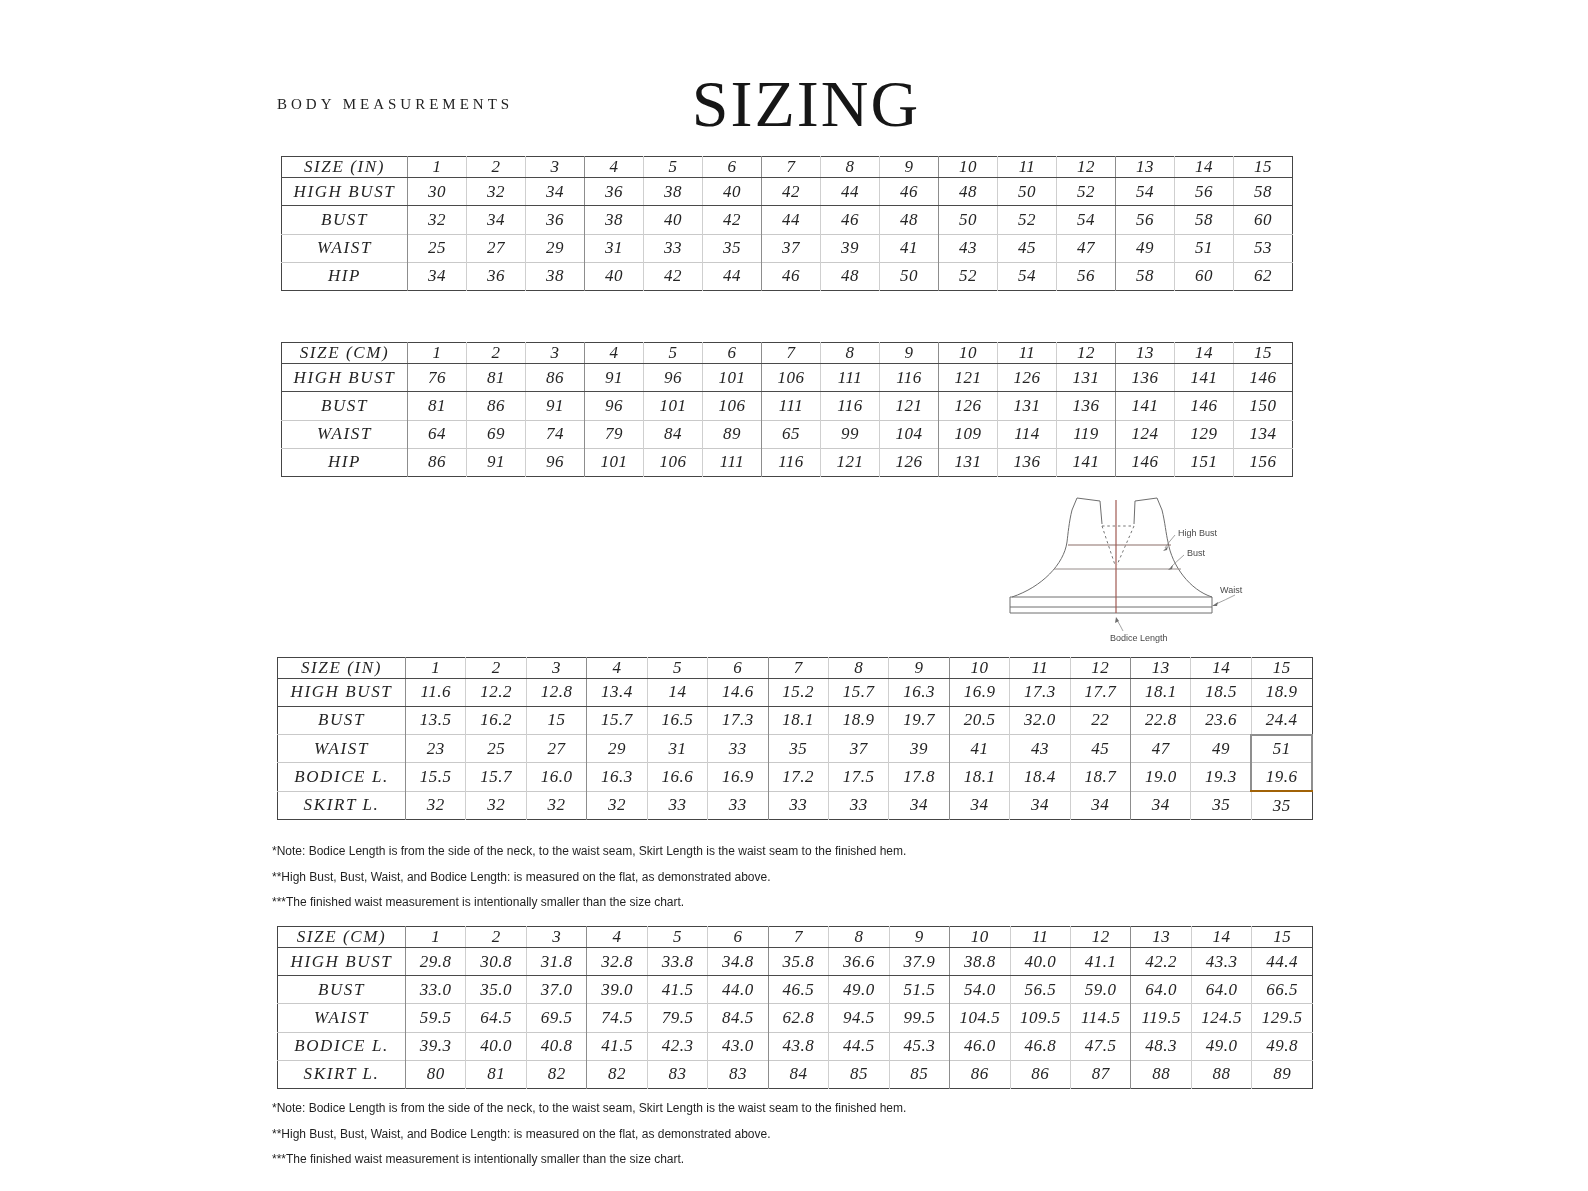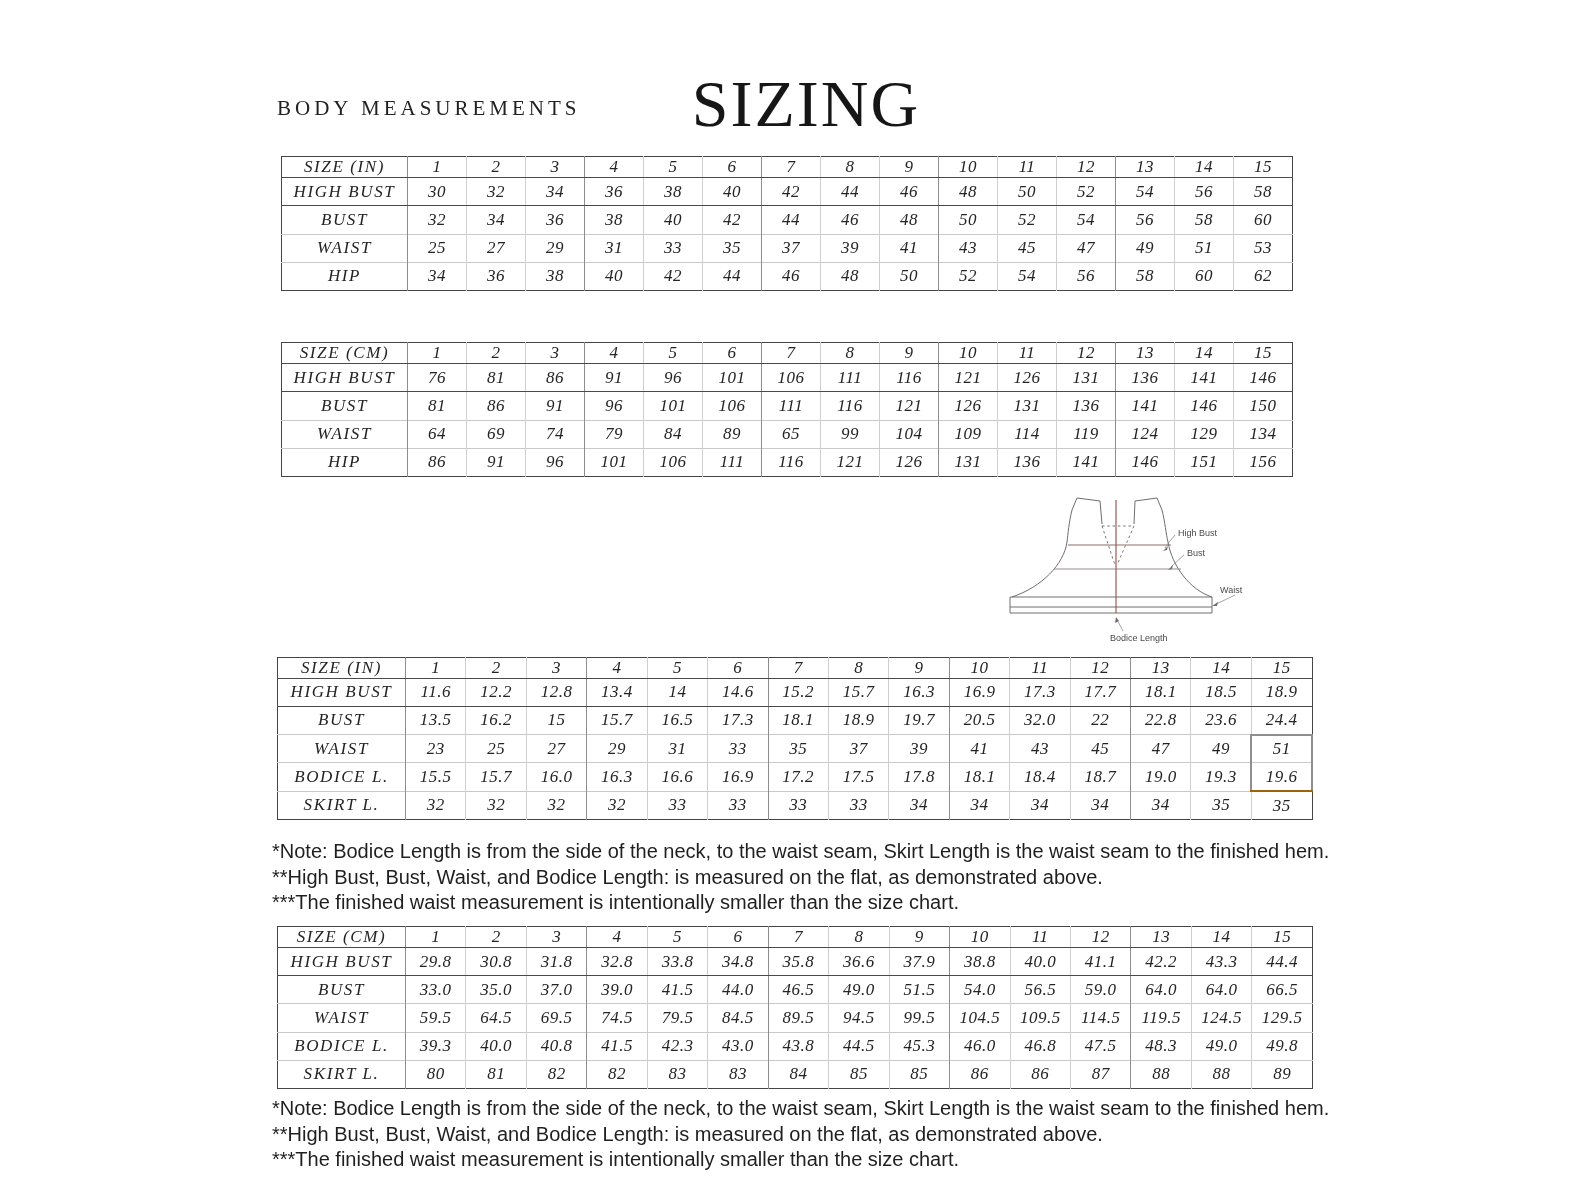--- a/index.html
+++ b/index.html
@@ -5,21 +5,21 @@
   html, body { margin:0; padding:0; background:#ffffff; }
   .page {
     position:relative; width:1588px; height:1191px; background:#ffffff;
     font-family:"Liberation Serif", serif; color:#1c1c1c; overflow:hidden;
   }
   .h-sizing {
     position:absolute; top:22px; left:12px; width:100%; text-align:center;
     font-size:66px; font-weight:400; letter-spacing:2px; color:#161616;
   }
   .sec-heading {
-    position:absolute; left:277px; font-size:21px; letter-spacing:4px;
+    position:absolute; left:277px; font-size:15px; letter-spacing:4px;
     color:#222; font-weight:400;
   }
   .h-body { top:96px; }
   .h-garment { top:601px; }
 
   .t-wrap { position:absolute; }
   .t-wrap table {
     border-collapse:collapse; table-layout:fixed;
     width:100%; height:100%;
     border:1.6px solid #454545;
@@ -41,21 +41,21 @@
   #table-body-in  { left:281px; top:156px; width:1012px; height:135px; }
   #table-body-cm  { left:281px; top:342px; width:1012px; height:135px; }
   #table-garment-in { left:277px; top:657px; width:1036px; height:163px; }
   #table-garment-cm { left:277px; top:926px; width:1036px; height:163px; }
   #table-body-in col.label-col, #table-body-cm col.label-col { width:126px; }
   #table-garment-in col.label-col, #table-garment-cm col.label-col { width:128px; }
 
   .notes {
     position:absolute; left:272px;
     font-family:"Liberation Sans", sans-serif;
-    font-size:20px; line-height:25.5px; color:#1f1f1f;
+    font-size:12px; line-height:25.5px; color:#1f1f1f;
   }
   #notes-1 { top:839px; }
   #notes-2 { top:1096px; }
 
   .diagram { position:absolute; left:998px; top:492px; width:302px; height:152px; }
   .diagram svg { width:100%; height:100%; }
   .diagram .outline { fill:none; stroke:#6e6e6e; stroke-width:1; }
   .diagram .dash { fill:none; stroke:#767676; stroke-width:1; stroke-dasharray:2.5 2.8; }
   .diagram .accent { fill:none; stroke:#a05a52; stroke-width:1.2; }
   .diagram .hbline { fill:none; stroke:#8c6e69; stroke-width:1.2; }
@@ -562,21 +562,21 @@
             <td>66.5</td>
           </tr>
           <tr>
             <th class="lbl" scope="row">WAIST</th>
             <td class="grp">59.5</td>
             <td>64.5</td>
             <td>69.5</td>
             <td class="grp">74.5</td>
             <td>79.5</td>
             <td>84.5</td>
-            <td class="grp">89.5</td>
+            <td class="grp">62.8</td>
             <td>94.5</td>
             <td>99.5</td>
             <td class="grp">104.5</td>
             <td>109.5</td>
             <td>114.5</td>
             <td class="grp">119.5</td>
             <td>124.5</td>
             <td>129.5</td>
           </tr>
           <tr>

